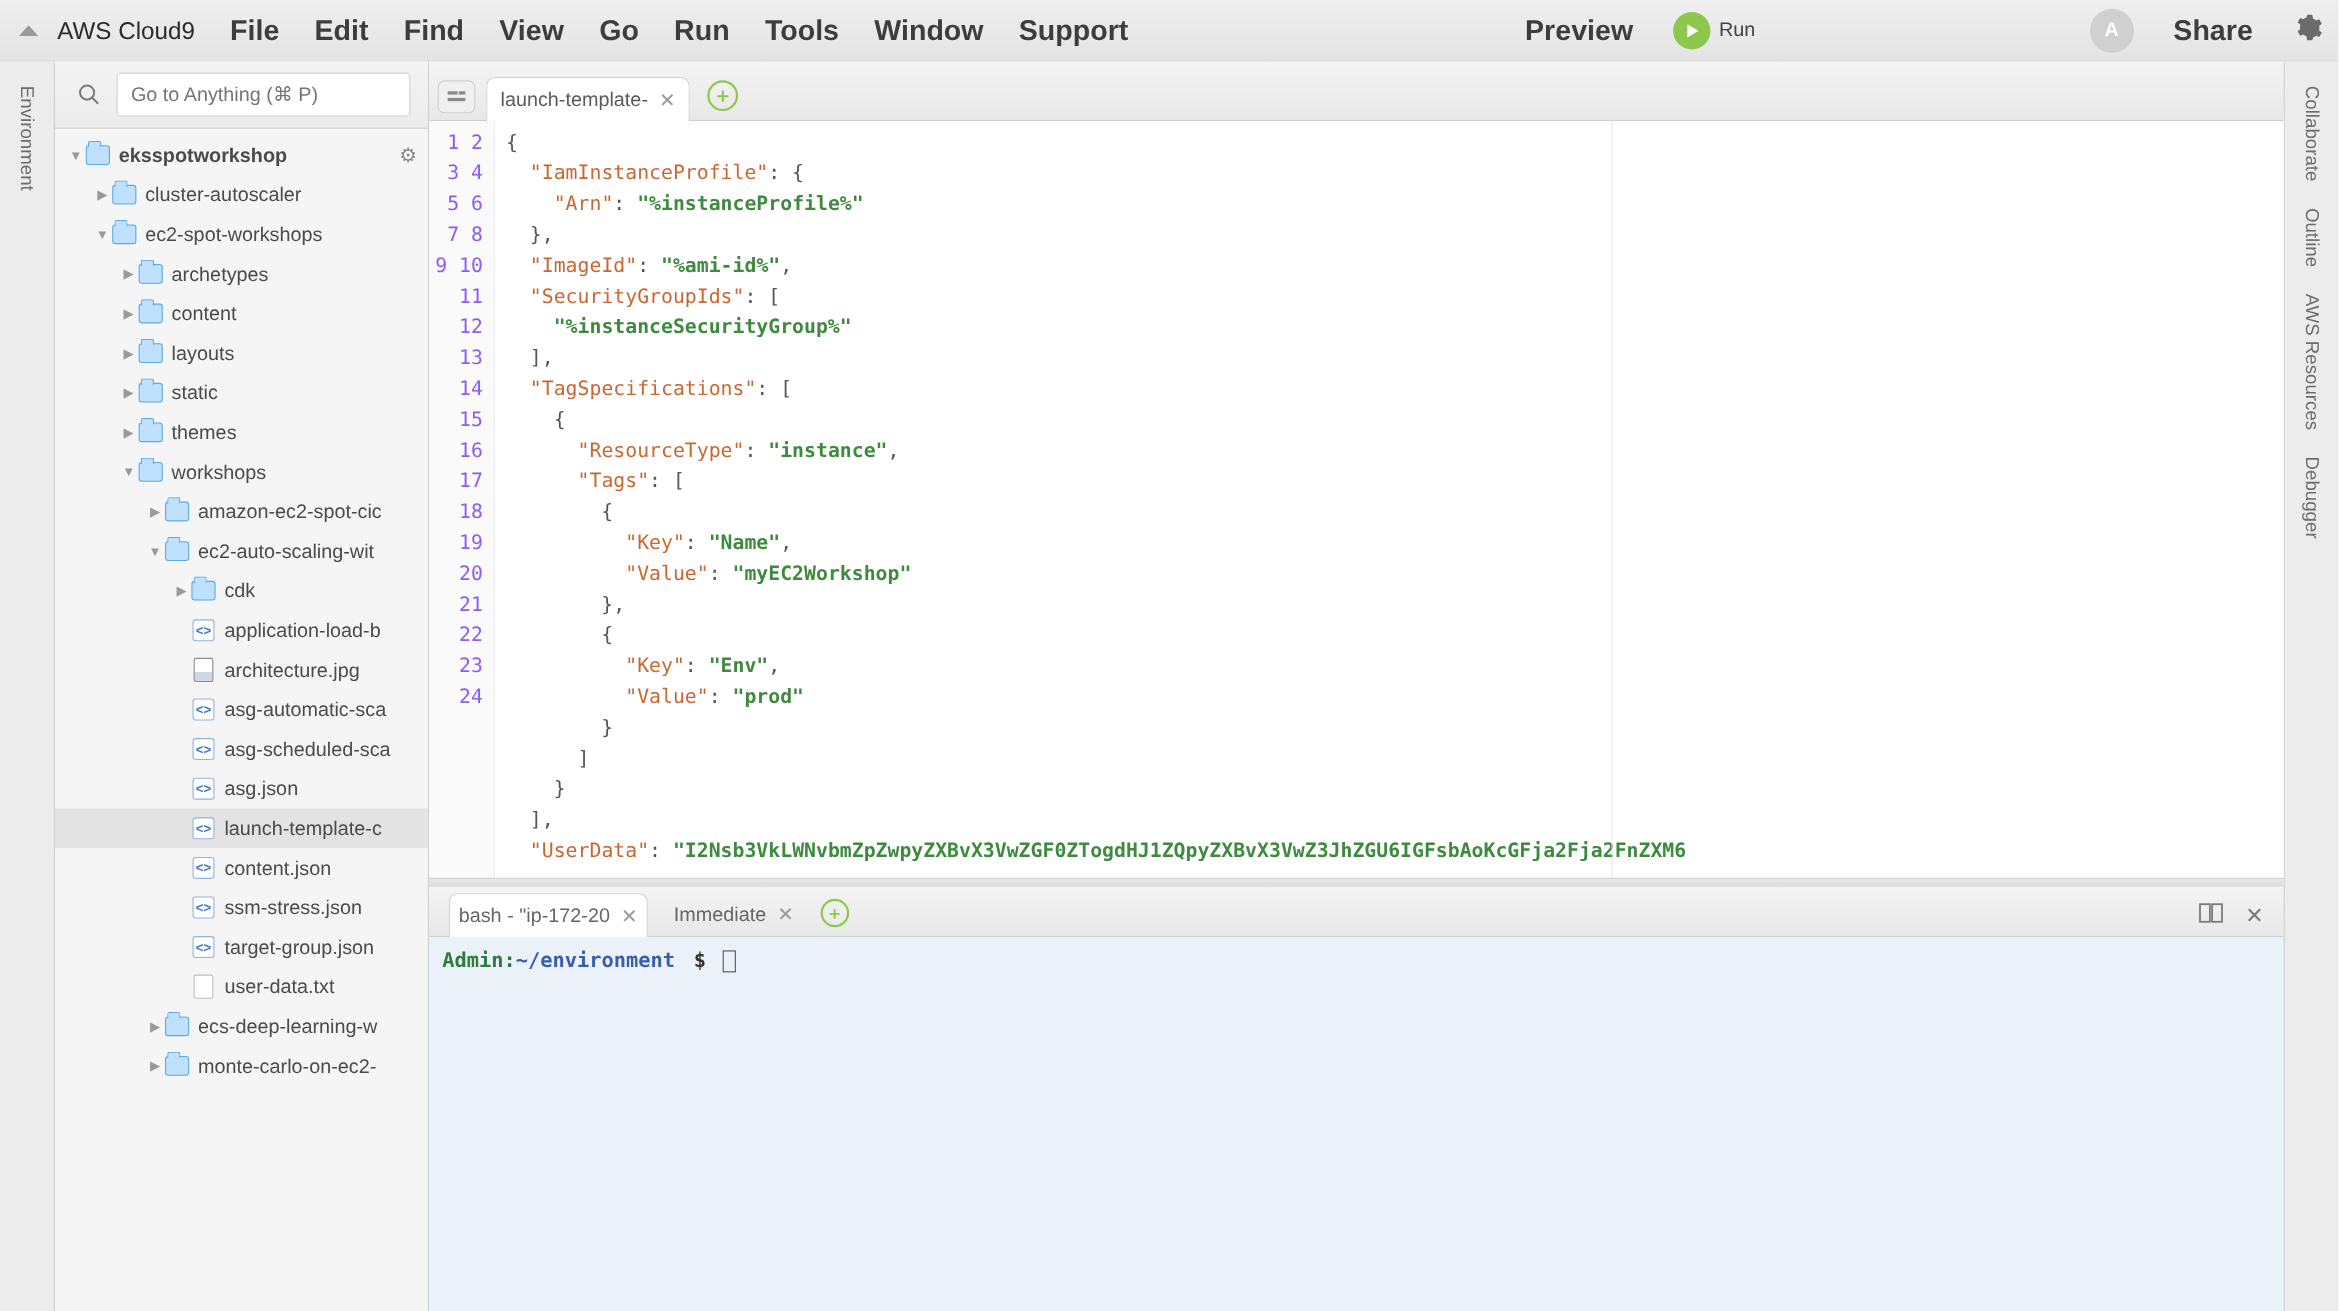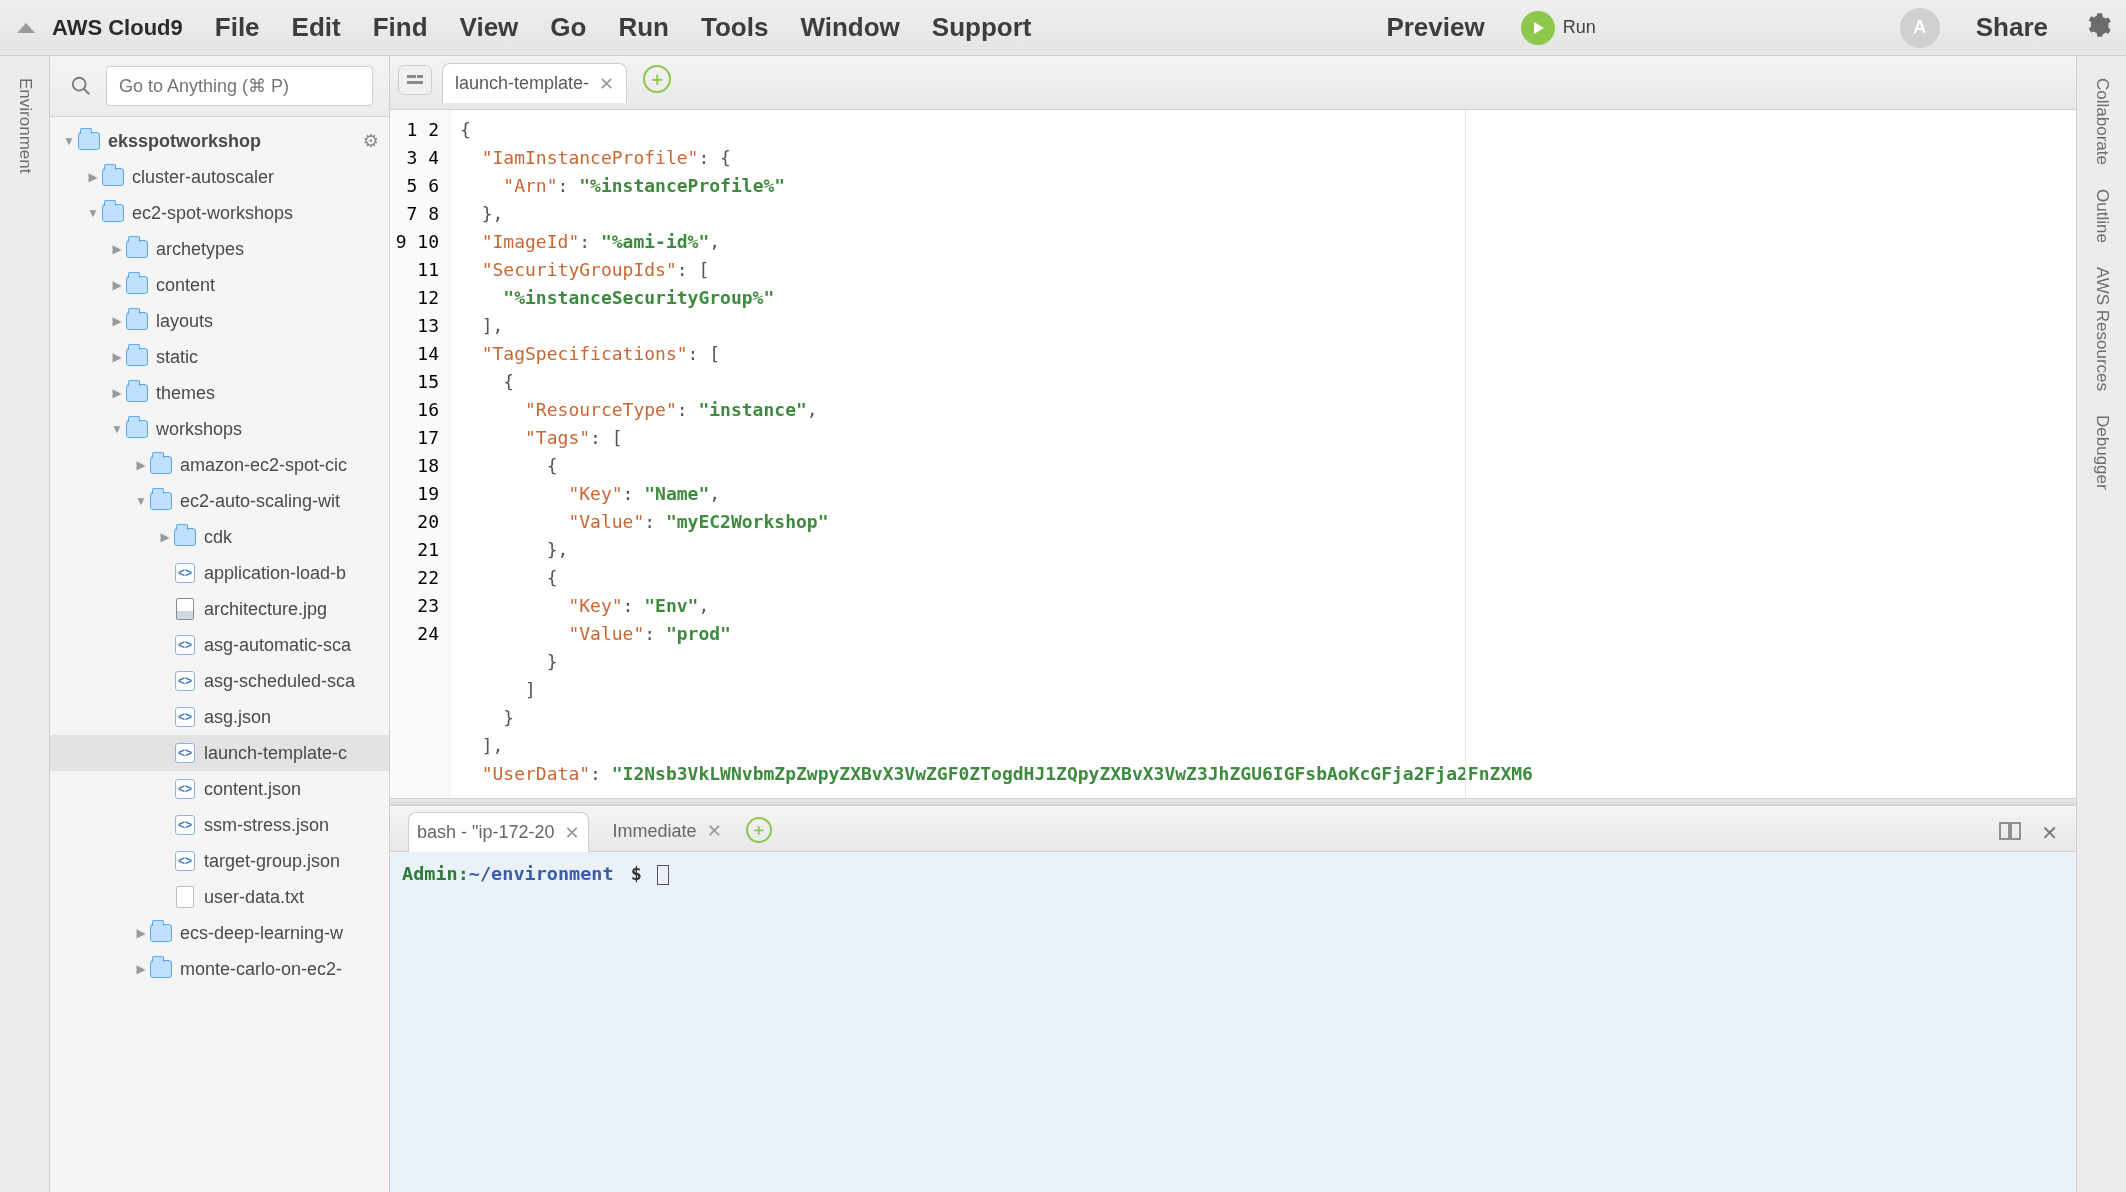--- a/index.html
+++ b/index.html
@@ -20,21 +20,21 @@
   }
   *{box-sizing:border-box;}
   html,body{margin:0;height:100%;background:#fff;color:var(--text);
     font-family:-apple-system,BlinkMacSystemFont,"Segoe UI",Arial,sans-serif;font-size:18px;}
   body{display:flex;flex-direction:column;width:2126px;height:1192px;overflow:hidden;}
 
   
   .menubar{height:56px;background:linear-gradient(#efefef,#e4e4e4);border-bottom:1px solid var(--border);
     display:flex;align-items:center;gap:8px;padding:0 14px;}
   .menu-toggle{width:24px;text-align:center;color:#9a9a9a;}
-  .brand{font-weight:700;color:#2b2b2b;margin:0 10px 0 6px;font-size:22px;}
+  .brand{font-weight:400;color:#2b2b2b;margin:0 10px 0 6px;font-size:22px;}
   .menu-group{display:flex;align-items:center;gap:4px;}
   .menu-item{padding:6px 14px;border-radius:4px;color:#3d3d3d;font-size:26px;font-weight:bold;}
   .right-group{margin-left:auto;display:flex;align-items:center;gap:22px;}
   .circle-btn{width:34px;height:34px;border-radius:50%;display:flex;align-items:center;justify-content:center;}
   .run-circle{background:var(--accent);}
   .run-circle svg{fill:#fff;}
   .avatar{background:#d0d0d0;color:#fff;width:40px;height:40px;border-radius:50%;display:flex;align-items:center;justify-content:center;font-weight:600;}
   .gear-big{color:#6b6b6b;}
 
   
@@ -59,29 +59,29 @@
   .file-code{width:20px;height:20px;background:#fff;border:1px solid #8fb3e2;border-radius:3px;color:#3e79c4;display:flex;align-items:center;justify-content:center;font-size:12px;font-weight:700;}
   .file-img{width:18px;height:22px;border:1px solid #8a8a8a;border-radius:2px;background:linear-gradient(#fff 60%,#cfd9e6 60%);}
   .tree-label{color:#4a4a4a;font-size:18px;}
   .root-row .tree-label{font-weight:600;}
   .root-row{position:relative;}
   .root-gear{position:absolute;right:10px;color:#8a8a8a;}
   .indent-left{display:inline-block;}
 
   .center{flex:1;display:flex;flex-direction:column;min-width:0;}
   
-  .tabs{height:54px;background:linear-gradient(#f4f4f4,#e8e8e8);border-bottom:1px solid var(--border);display:flex;align-items:center;padding:0 8px;gap:10px;}
+  .tabs{height:54px;background:linear-gradient(#f4f4f4,#e8e8e8);border-bottom:1px solid var(--border);display:flex;align-items:flex-end;padding:0 8px;gap:10px;}
   .tab-handle{width:34px;height:30px;border:1px solid var(--border);border-radius:6px;background:#f0f0f0;display:flex;align-items:center;justify-content:center;margin-bottom:6px;color:#8a8a8a;}
   .tab{height:40px;padding:0 12px;border:1px solid var(--border);border-bottom:none;border-top-left-radius:8px;border-top-right-radius:8px;background:#fff;display:flex;align-items:center;gap:10px;font-size:18px;color:#5a5a5a;margin-bottom:-1px;}
   .tab .close{color:#9a9a9a;}
   .plus-tab{width:28px;height:28px;border-radius:50%;border:2px solid var(--accent);color:var(--accent);display:flex;align-items:center;justify-content:center;margin-left:6px;margin-bottom:8px;font-size:18px;font-weight:600;}
 
   
   .editor-wrap{position:relative;flex:1;display:flex;min-height:0;background:var(--code-bg);overflow:hidden;}
-  .gutter{width:60px;background:var(--gutter-bg);border-right:1px solid #eee;color:#000000;text-align:right;padding:6px 10px 6px 0;font-family:Menlo,Consolas,"DejaVu Sans Mono",monospace;font-size:18px;line-height:28px;}
+  .gutter{width:60px;background:var(--gutter-bg);border-right:1px solid #eee;color:#8b5cf6;text-align:right;padding:6px 10px 6px 0;font-family:Menlo,Consolas,"DejaVu Sans Mono",monospace;font-size:18px;line-height:28px;}
   .code{flex:1;padding:6px 10px;font-family:Menlo,Consolas,"DejaVu Sans Mono",monospace;font-size:18px;line-height:28px;white-space:pre;overflow-x:hidden;}
   .code .k{color:var(--key);}
   .code .p{color:var(--punct);}
   .code .s{color:var(--str);font-weight:600;}
   .right-guide{position:absolute;top:0;bottom:0;left:1075px;width:1px;background:#e6e6e6;}
   .statusbar{position:absolute;right:18px;bottom:6px;display:flex;align-items:center;gap:24px;background:rgba(255,255,255,.92);padding:6px 12px;border-radius:6px;color:#6b6b6b;font-size:19px;}
   .statusbar .gear{color:#777;}
 
   
   .splitter{height:8px;background:linear-gradient(#e8e8e8,#dcdcdc);border-top:1px solid var(--border);border-bottom:1px solid var(--border);position:relative;}

